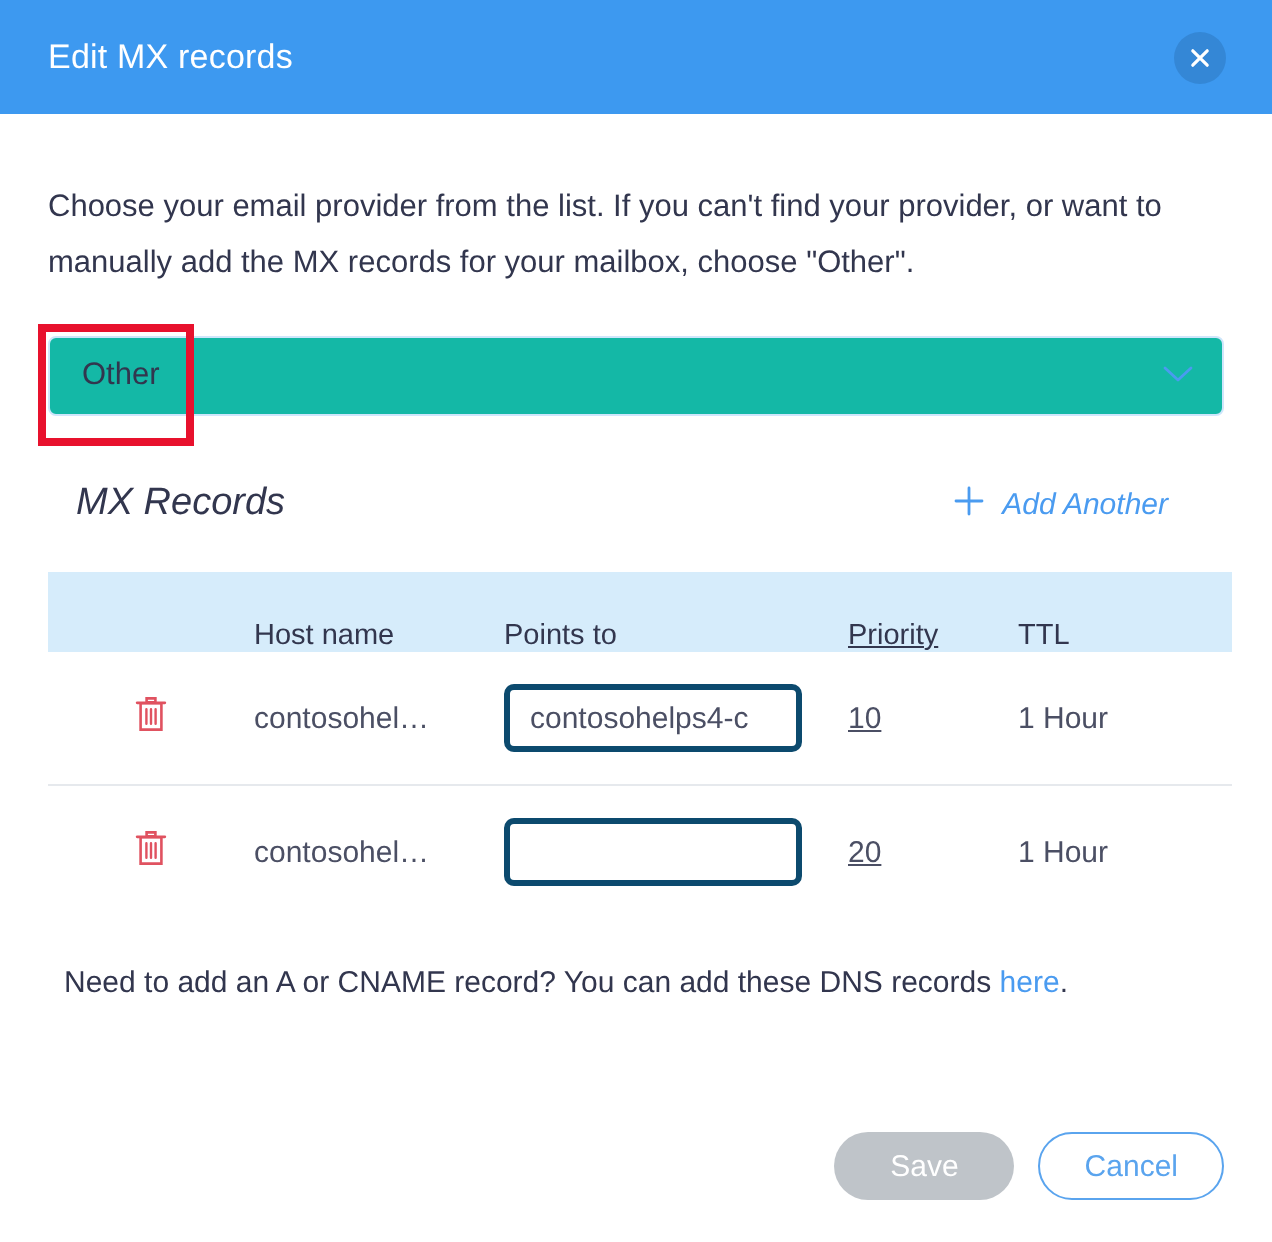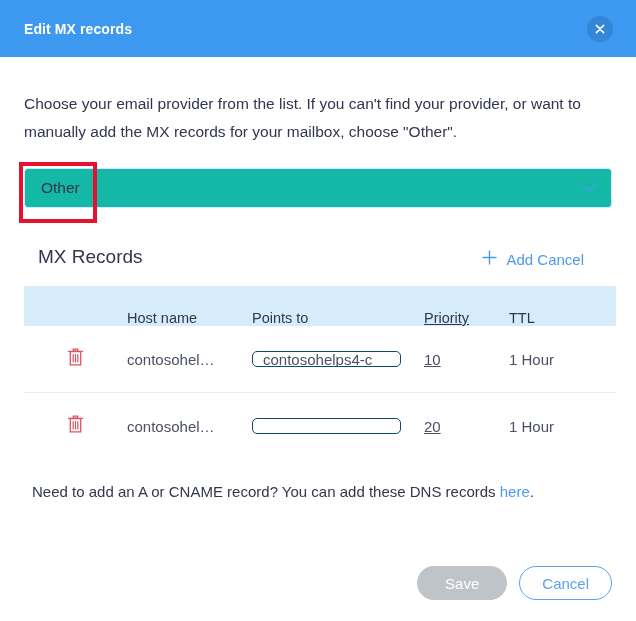--- a/index.html
+++ b/index.html
@@ -32,22 +32,22 @@
     background: #3d99f0;
     display: flex;
     align-items: center;
     justify-content: space-between;
     padding: 0 16px 0 24px;
     box-sizing: border-box;
     flex: 0 0 auto;
   }
   .dialog-title {
     color: #ffffff;
-    font-size: 14px;
-    font-weight: bold;
+    font-size: 17px;
+    font-weight: normal;
     letter-spacing: 0.1px;
     line-height: 1;
   }
   .close-button {
     width: 26px;
     height: 26px;
     border-radius: 50%;
     background: #3487d6;
     border: none;
     display: flex;
@@ -97,23 +97,24 @@
   }
   .chevron { display: block; }
 
   
   .records-section {
     margin-top: 28px;
     padding: 0 8px;
   }
   .records-head {
     display: flex;
-    align-items: flex-end;
+    align-items: center;
     justify-content: space-between;
     height: 32px;
+    font-style: italic;
   }
   .records-title {
     font-size: 19px;
     font-weight: normal;
     color: #32364e;
     margin: 0;
     padding-left: 6px;
   }
   .add-another {
     display: flex;
@@ -157,22 +158,22 @@
   .col-ttl    { width: 100px; flex: 0 0 auto; }
 
   .host-cell {
     white-space: nowrap;
     overflow: hidden;
     color: #4b4f64;
   }
 
   .points-input {
     width: 149px;
-    height: 16px;
-    border: 1px solid #0c4a6e;
+    height: 34px;
+    border: 3px solid #0c4a6e;
     border-radius: 5px;
     box-sizing: border-box;
     font-family: "Liberation Sans", sans-serif;
     font-size: 15px;
     color: #4b4f64;
     padding: 0 10px;
     outline: none;
     background: #ffffff;
   }
 
@@ -265,21 +266,21 @@
     <div class="records-section">
 
       <div class="records-head">
         <h2 class="records-title">MX Records</h2>
         <div class="add-another">
           <span class="plus-icon">
             <svg width="15" height="15" viewBox="0 0 15 15">
               <path d="M7.5 1 L7.5 14 M1 7.5 L14 7.5" stroke="#4a9bf0" stroke-width="1.4" stroke-linecap="round"></path>
             </svg>
           </span>
-          <span>Add Cancel</span>
+          <span>Add Another</span>
         </div>
       </div>
 
       <div class="records-table">
 
         <div class="table-header">
           <div class="col-del"></div>
           <div class="col-host">Host name</div>
           <div class="col-points">Points to</div>
           <div class="col-prio">Priority</div>

